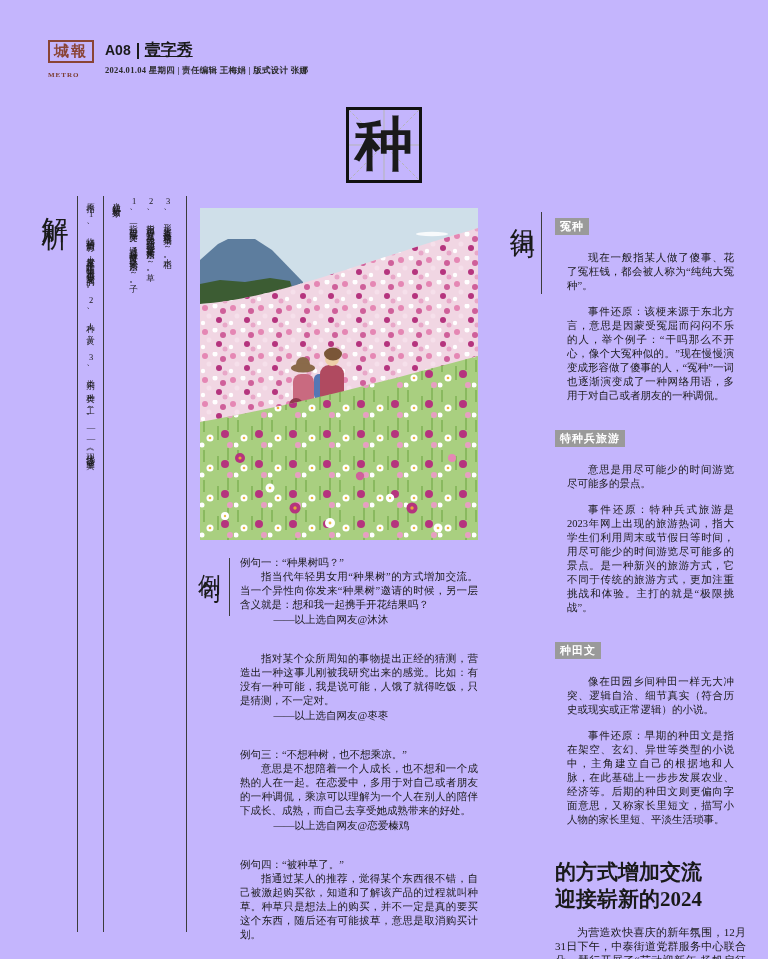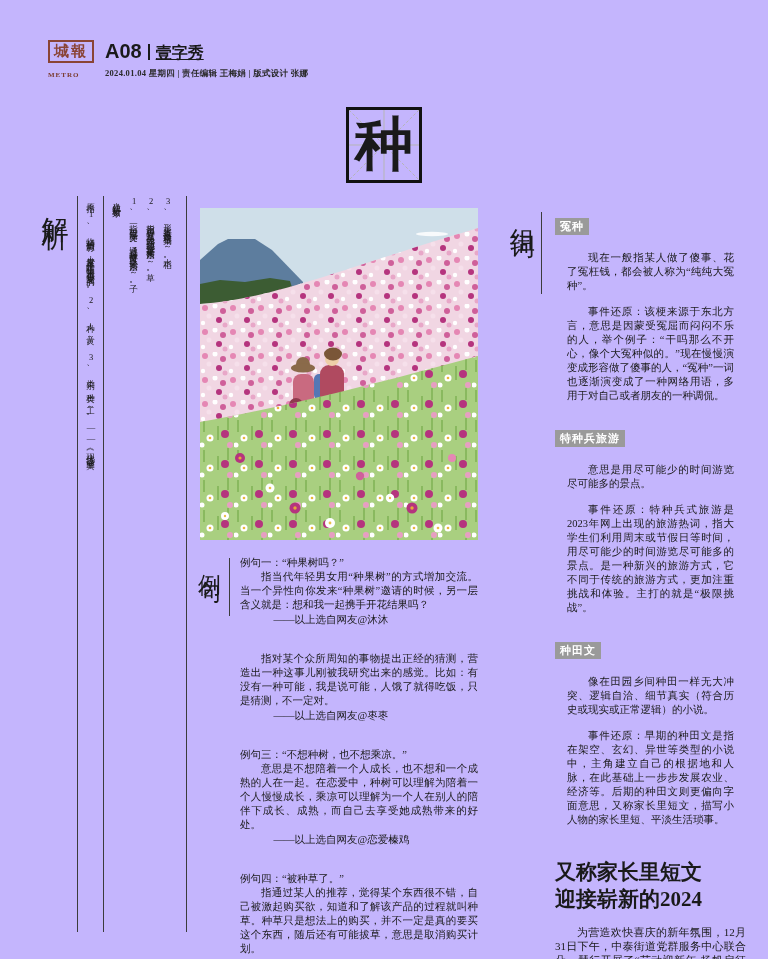--- a/index.html
+++ b/index.html
@@ -10,21 +10,21 @@
   }
   .page{position:relative;width:768px;height:959px;overflow:hidden;background:#c4b5fd;}
 
   
   .masthead{position:absolute;left:48px;top:40px;display:flex;gap:11px;}
   .logo{width:46px;}
   .logo-box{border:2px solid #8a4436;color:#8a4436;font-weight:bold;font-size:15px;
     line-height:1.15;padding:1px 2px;text-align:center;letter-spacing:2px;}
   .logo-sub{font-size:7px;font-weight:bold;color:#7a3b2e;letter-spacing:1px;margin-top:8px;}
   .edition-line{display:flex;align-items:baseline;gap:6px;}
-  .edition{font-size:20px;font-weight:bold;font-family:"Liberation Sans",sans-serif;}
+  .edition{font-size:14px;font-weight:bold;font-family:"Liberation Sans",sans-serif;}
   .vbar{width:2px;height:16px;background:#1a1a1a;align-self:center;}
   .section-name{font-size:16px;font-weight:bold;text-decoration:underline;}
   .dateline{font-size:8.5px;font-weight:bold;color:#2a2a2a;margin-top:4px;letter-spacing:.3px;}
 
   
   .bigchar{position:absolute;left:346px;top:107px;width:76px;height:76px;border:3px solid #111;box-sizing:border-box;}
   .bigchar svg{position:absolute;left:0;top:0;}
   .bigchar .char{position:absolute;inset:0;display:flex;align-items:center;justify-content:center;
     font-size:58px;font-weight:bold;line-height:1;}
 
@@ -192,21 +192,21 @@
         <p class="hd">例句一：“种果树吗？”</p>
         <p class="bd">指当代年轻男女用“种果树”的方式增加交流。当一个异性向你发来“种果树”邀请的时候，另一层含义就是：想和我一起携手开花结果吗？</p>
         <p class="src">——以上选自网友@沐沐</p>
       </div>
       <div class="ex-item">
         <p class="bd">指对某个众所周知的事物提出正经的猜测，营造出一种这事儿刚被我研究出来的感觉。比如：有没有一种可能，我是说可能，人饿了就得吃饭，只是猜测，不一定对。</p>
         <p class="src">——以上选自网友@枣枣</p>
       </div>
       <div class="ex-item">
         <p class="hd">例句三：“不想种树，也不想乘凉。”</p>
-        <p class="bd">意思是不想陪着一个人成长，也不想和一个成熟的人在一起。在恋爱中，种树可以理解为陪着一个人慢慢成长，乘凉可以理解为一个人在别人的陪伴下成长、成熟，而自己去享受她成熟带来的好处。</p>
+        <p class="bd">意思是不想陪着一个人成长，也不想和一个成熟的人在一起。在恋爱中，多用于对自己或者朋友的一种调侃，乘凉可以理解为一个人在别人的陪伴下成长、成熟，而自己去享受她成熟带来的好处。</p>
         <p class="src">——以上选自网友@恋爱榛鸡</p>
       </div>
       <div class="ex-item">
         <p class="hd">例句四：“被种草了。”</p>
         <p class="bd">指通过某人的推荐，觉得某个东西很不错，自己被激起购买欲，知道和了解该产品的过程就叫种草。种草只是想法上的购买，并不一定是真的要买这个东西，随后还有可能拔草，意思是取消购买计划。</p>
 
       </div>
     </div>
   </div>
 
@@ -227,21 +227,21 @@
         <p>事件还原：特种兵式旅游是2023年网上出现的旅游热词，指大学生们利用周末或节假日等时间，用尽可能少的时间游览尽可能多的景点。是一种新兴的旅游方式，它不同于传统的旅游方式，更加注重挑战和体验。主打的就是“极限挑战”。</p>
       </div>
 
       <div class="wg-entry">
         <span class="tag">种田文</span>
         <p>像在田园乡间种田一样无大冲突、逻辑自洽、细节真实（符合历史或现实或正常逻辑）的小说。</p>
         <p>事件还原：早期的种田文是指在架空、玄幻、异世等类型的小说中，主角建立自己的根据地和人脉，在此基础上一步步发展农业、经济等。后期的种田文则更偏向字面意思，又称家长里短文，描写小人物的家长里短、平淡生活琐事。</p>
       </div>
 
       <div class="article">
-        <p class="t">又称家长里短文</p>
+        <p class="t">的方式增加交流</p>
         <p class="t">迎接崭新的2024</p>
         <p class="bd">为营造欢快喜庆的新年氛围，12月31日下午，中泰街道党群服务中心联合朵一琴行开展了“艺动迎新年·扬帆启征程”迎新音乐会，不仅为居民们送上了一份难忘的新年礼物，也拉开了新一年丰富多彩文化活动的序幕。大家用唯美欢乐的旋律、活力四射的曲调奏响了新年华章的序曲，同时寓意新的一年继续与“乐”为伴！下一步，中泰街道党群服务中心将继续以党建为引领，搭建更多沟通交流平台，聚焦提高群众生活品质，营造欢乐和谐的文化氛围，打造幸福温暖家。</p>
       </div>
 
     </div>
   </div>
 
 </div>
 
 </body></html>

